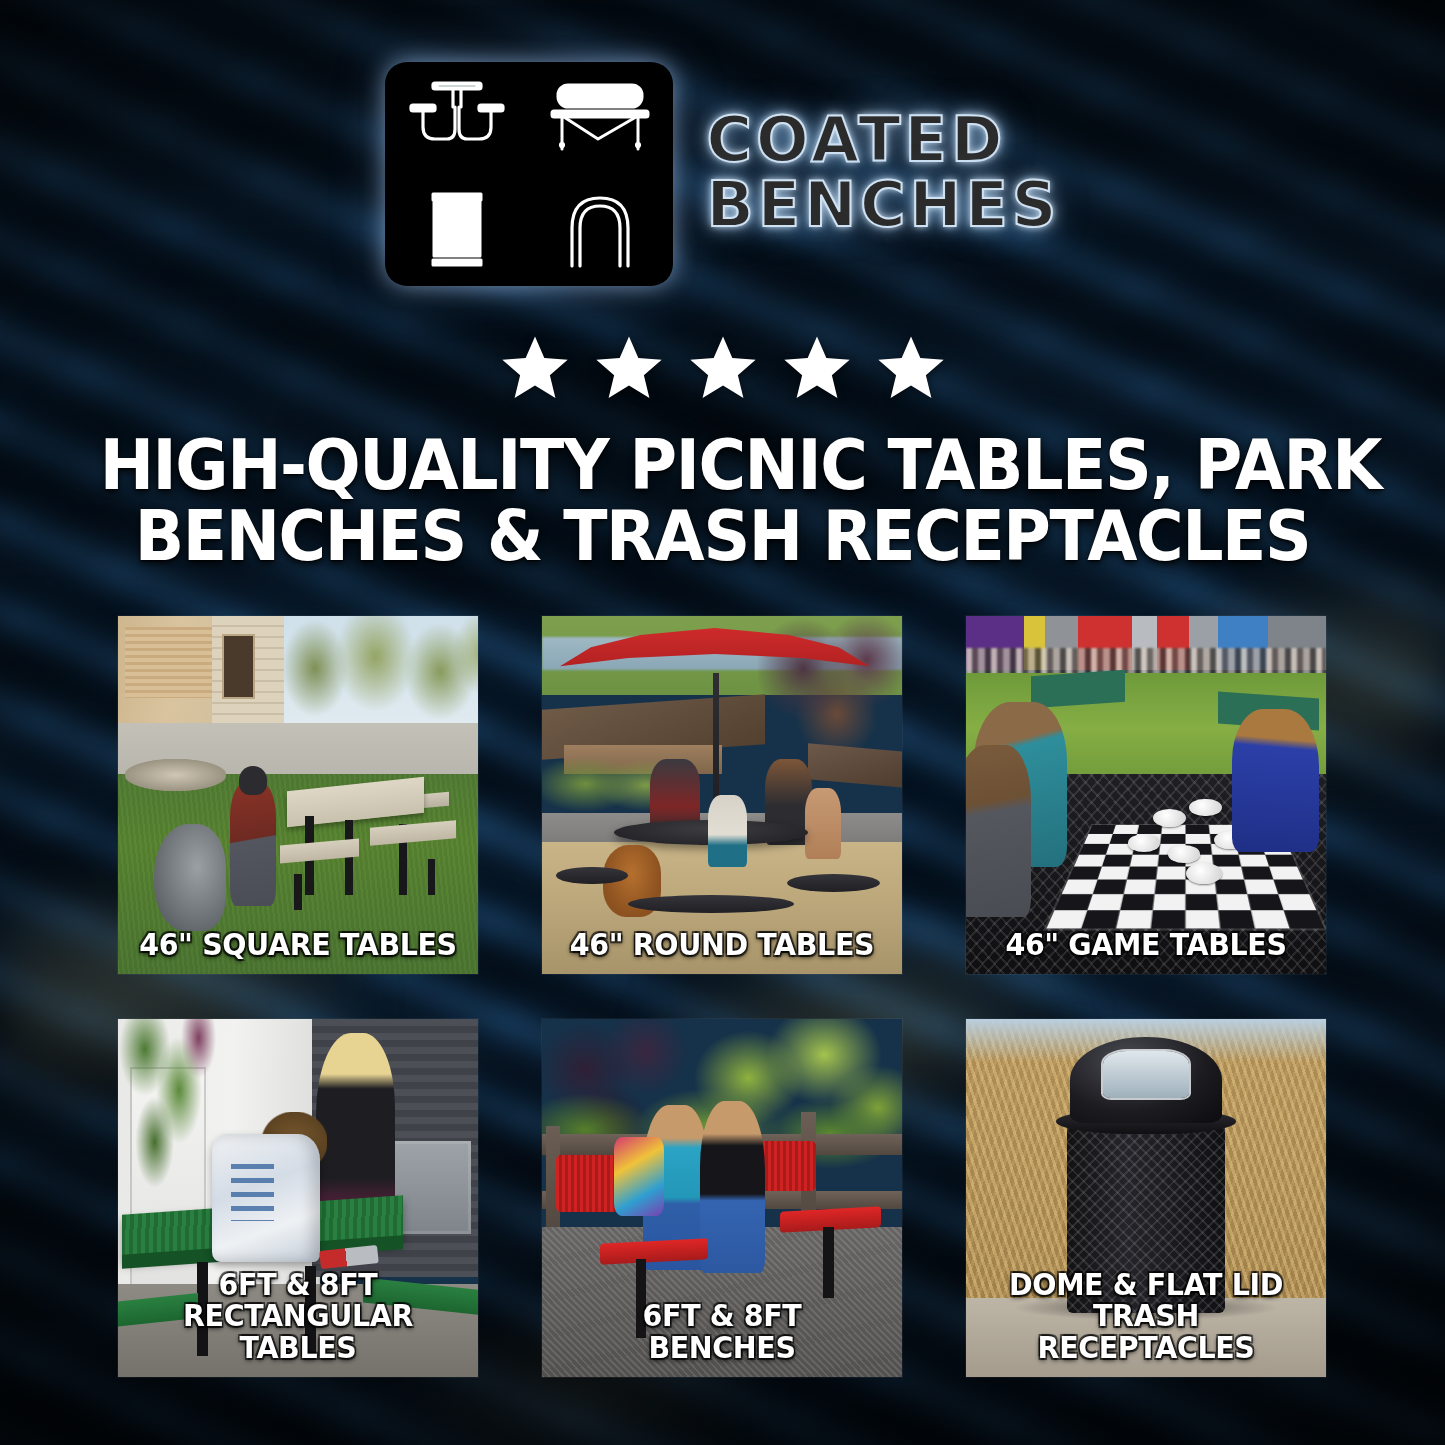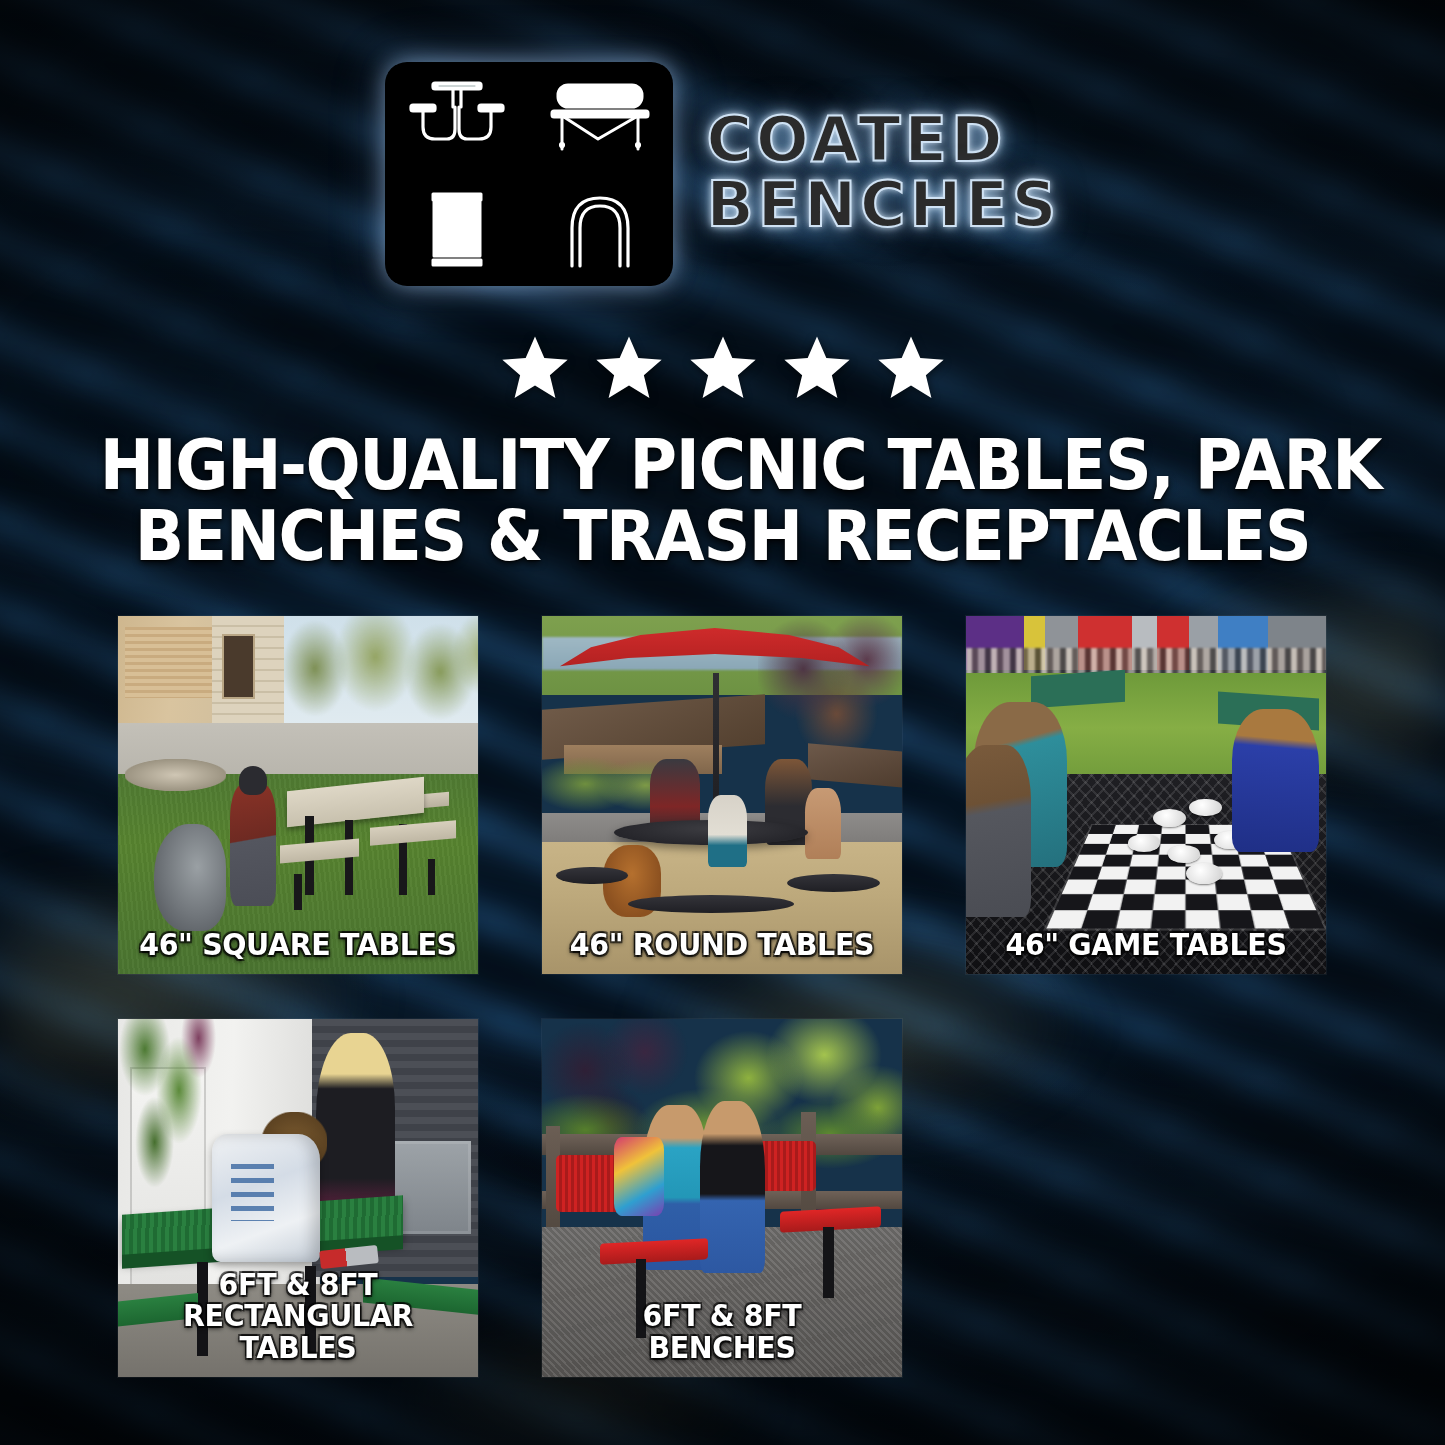--- a/index.html
+++ b/index.html
@@ -703,16 +703,32 @@
           <div class="t5-pack"></div>
           <div class="t5-seatL"></div>
           <div class="t5-legs" style="left:26%;top:67%;width:3%;height:22%"></div>
         </div>
         <div class="tile-caption">
           <span class="cap-line">6FT &amp; 8FT</span>
           <span class="cap-line">BENCHES</span>
         </div>
       </div>
 
+      <div class="tile">
+        <div class="tile-scene soft">
+          <div class="t6-grass"></div>
+          <div class="t6-sky"></div>
+          <div class="t6-walk"></div>
+          <div class="t6-shadow"></div>
+          <div class="t6-body"></div>
+          <div class="t6-collar"></div>
+          <div class="t6-dome"></div>
+          <div class="t6-opening"></div>
+        </div>
+        <div class="tile-caption">
+          <span class="cap-line">DOME &amp; FLAT LID</span>
+          <span class="cap-line">TRASH RECEPTACLES</span>
+        </div>
+      </div>
 
     </div>
   </div>
 </div>
 
 </body></html>

